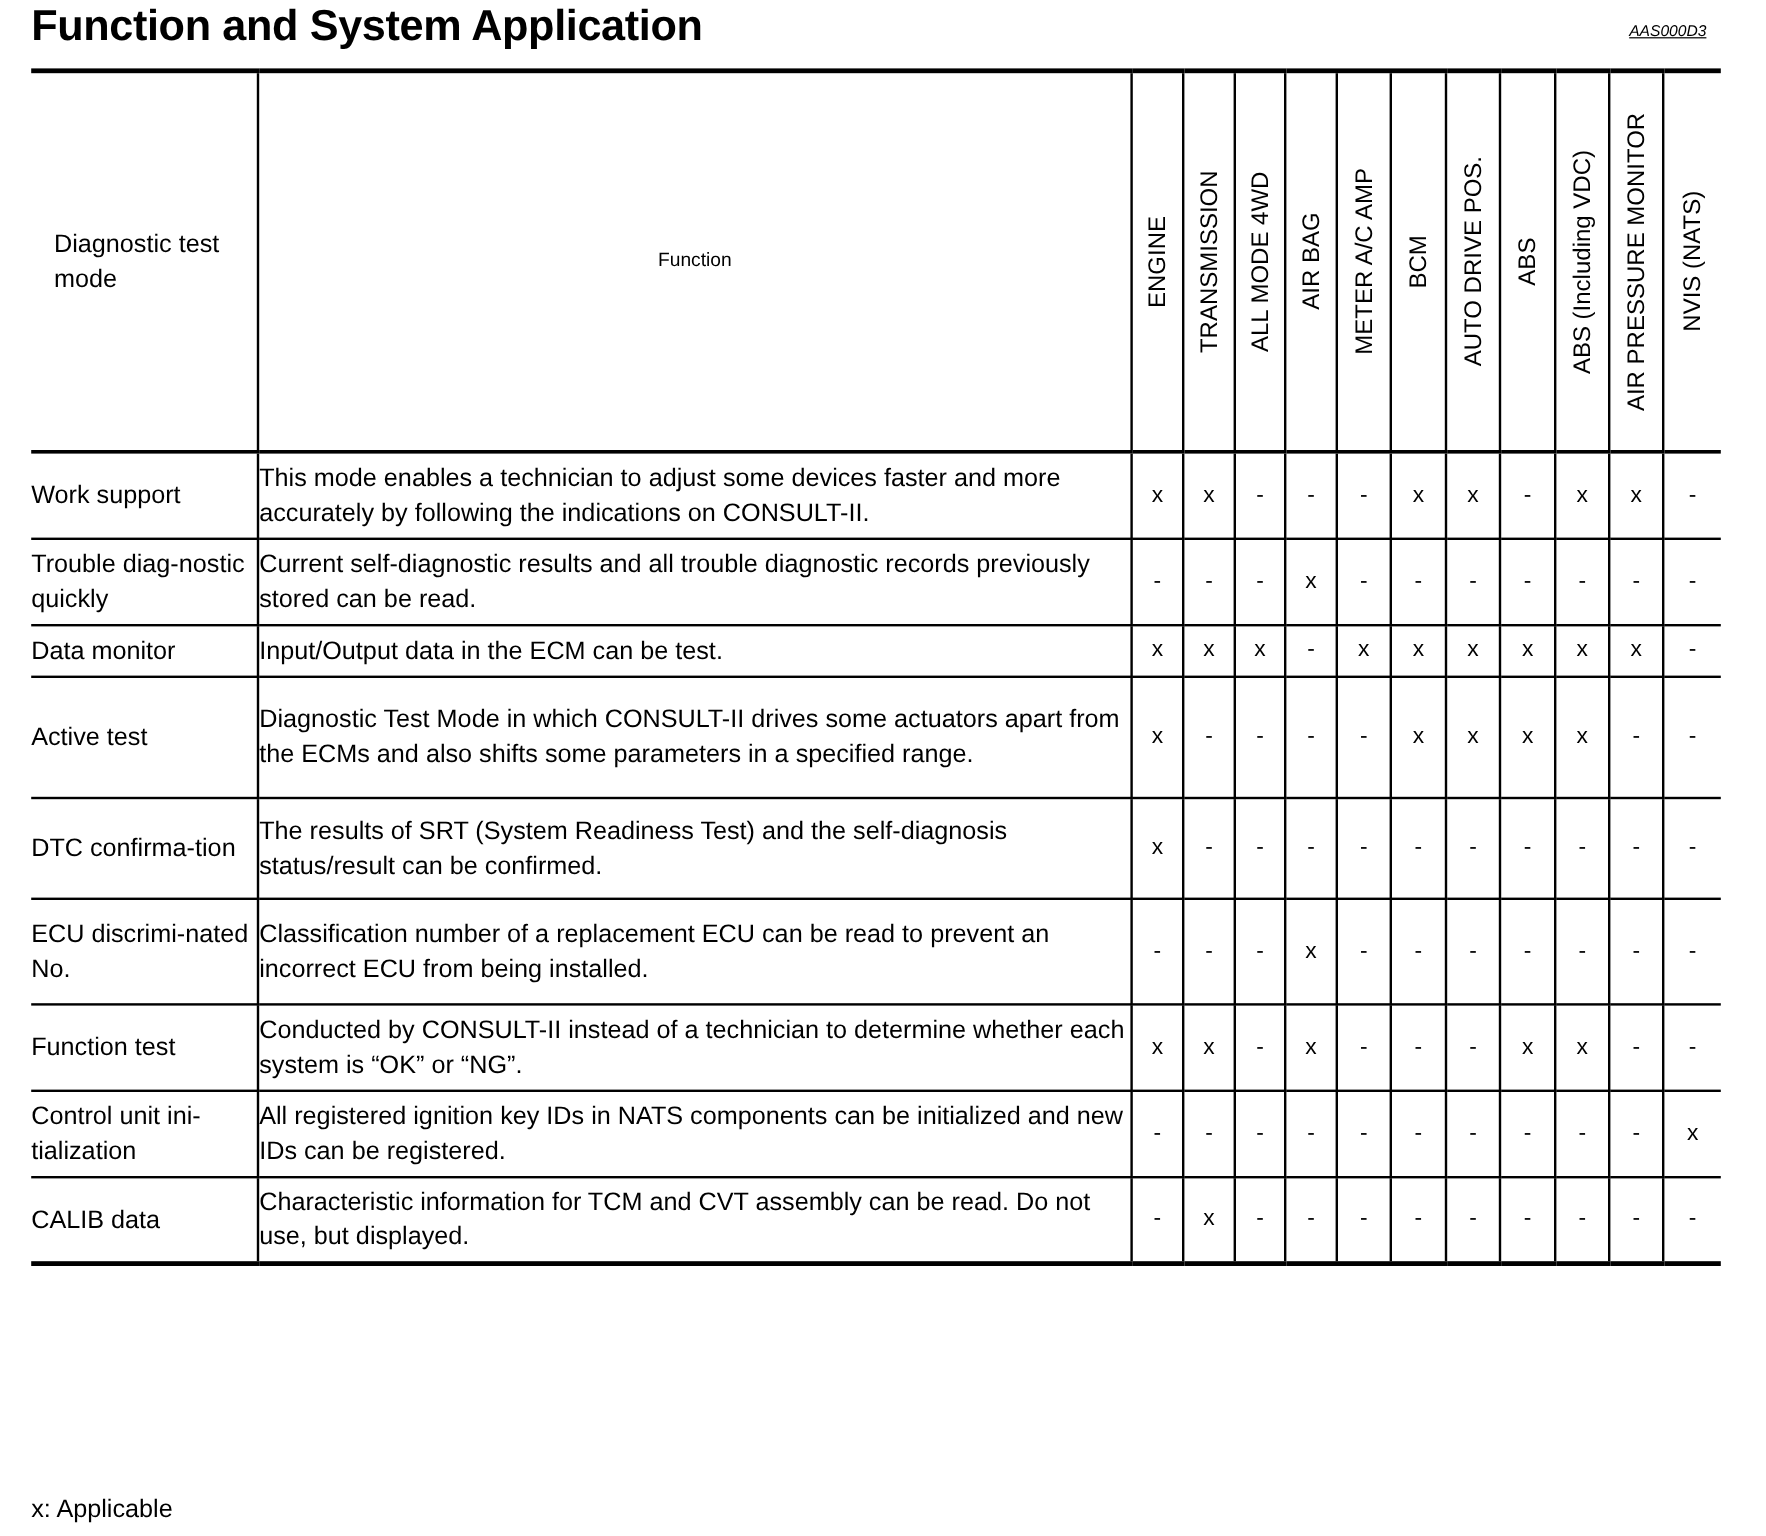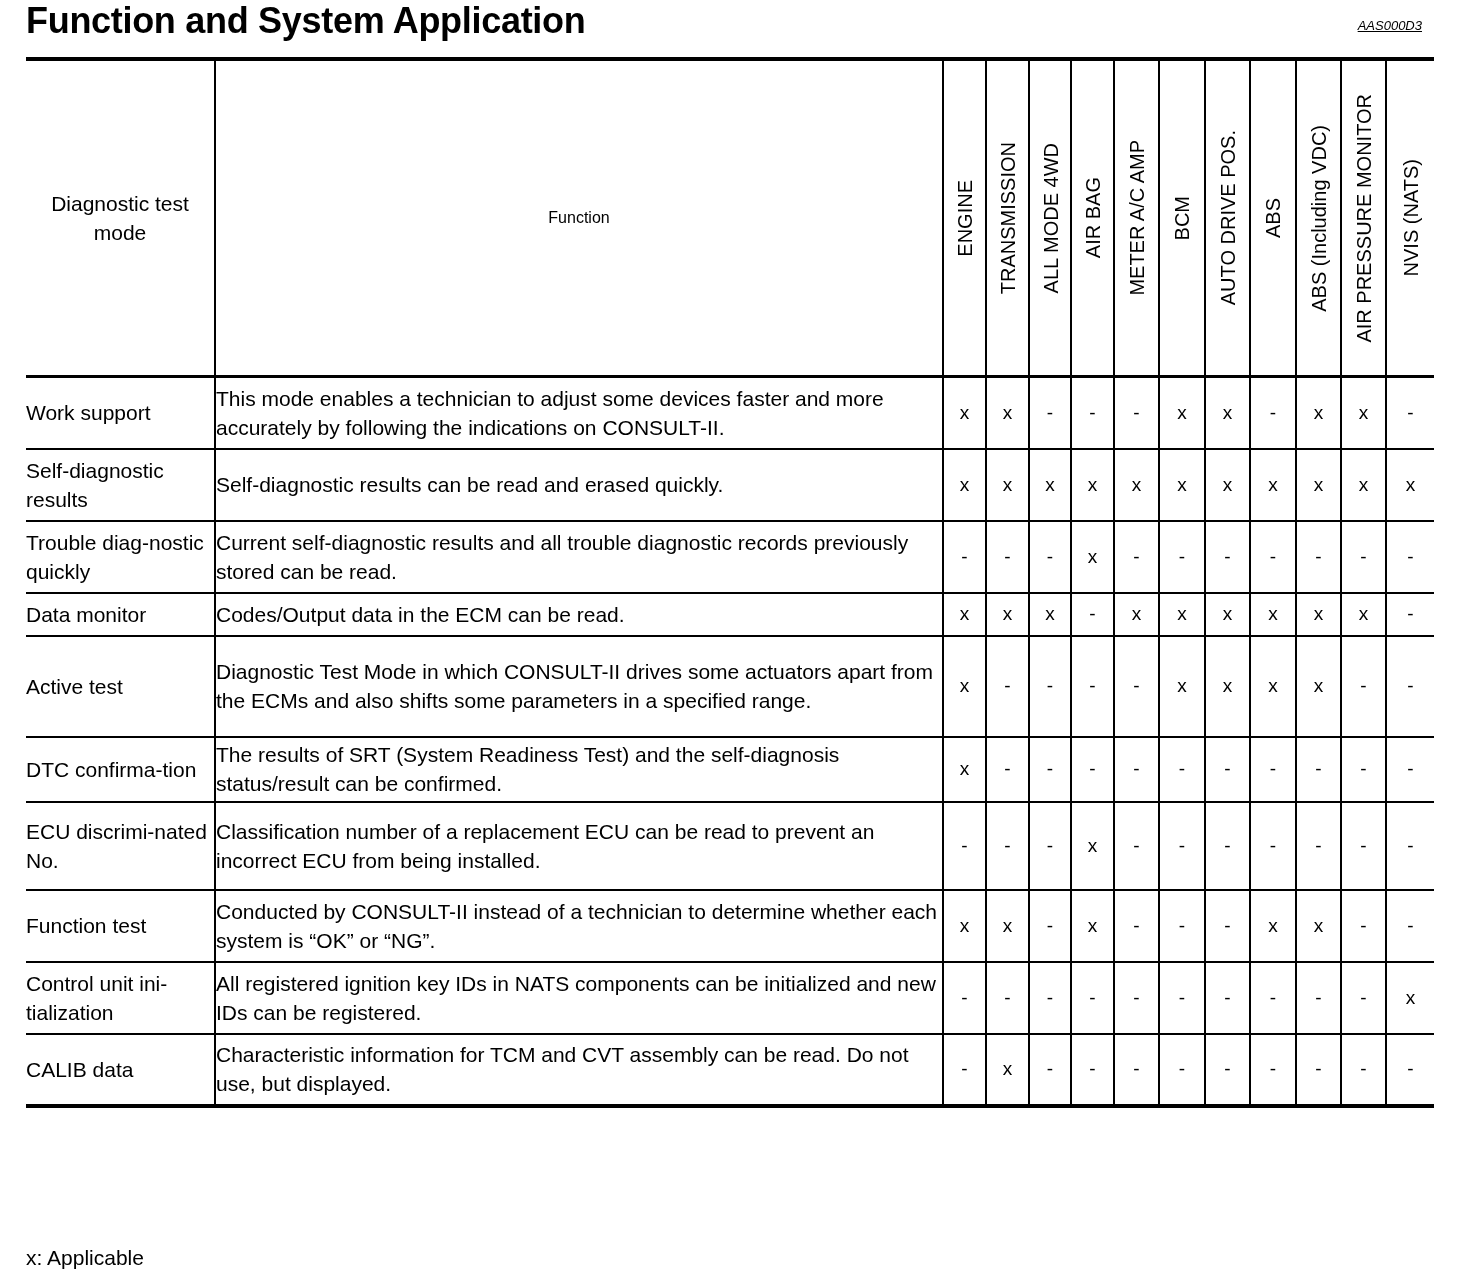--- a/index.html
+++ b/index.html
@@ -9,21 +9,21 @@
            letter-spacing: -0.3px; line-height: 42px; }
   .code { position: absolute; right: 50px; top: 18px; font-size: 13px; font-style: italic; text-decoration: underline; }
   table.grid { position: absolute; left: 26px; top: 57px; width: 1408px;
                border-collapse: collapse; table-layout: fixed; }
   table.grid th, table.grid td { border: 2px solid #000; padding: 0; }
   table.grid tr:first-child th { border-top: 4px solid #000; }
   table.grid thead tr th { border-bottom: 3px solid #000; }
   table.grid tbody tr:last-child td { border-bottom: 4px solid #000; }
   table.grid th:first-child, table.grid td:first-child { border-left: none; }
   table.grid th:last-child, table.grid td:last-child { border-right: none; }
-  .hdr-mode { font-weight: normal; font-size: 21px; text-align: center; line-height: 29px; }
+  .hdr-mode { font-weight: normal; font-size: 21px; text-align: left; line-height: 29px; }
   .hdr-func { font-weight: normal; font-size: 16px; text-align: center; }
   .hdr-sys { height: 314px; vertical-align: middle; position: relative; font-weight: normal; }
   .vtext { writing-mode: vertical-rl; transform: rotate(180deg); font-size: 20px;
            white-space: nowrap; margin: 0 auto; line-height: 42px; }
   td.mode { font-size: 21px; line-height: 29px; padding: 4px 8px 4px 15px; vertical-align: middle; }
   td.func { font-size: 21px; line-height: 29px; padding: 4px 6px 4px 15px; vertical-align: middle; }
   td.mark { text-align: center; vertical-align: middle; font-size: 19px; }
   .legend { position: absolute; left: 26px; top: 1246px; font-size: 21px; }
 </style>
 </head>
@@ -99,52 +99,37 @@
         <td class="mark">-</td>
         <td class="mark">-</td>
         <td class="mark">x</td>
         <td class="mark">x</td>
         <td class="mark">-</td>
         <td class="mark">x</td>
         <td class="mark">x</td>
         <td class="mark">-</td>
       </tr>
       <tr style="height: 72px;">
-        <td class="mode">Self-diagnostic results</td>
-        <td class="func">Self-diagnostic results can be read and erased quickly.</td>
-        <td class="mark">x</td>
-        <td class="mark">x</td>
-        <td class="mark">x</td>
-        <td class="mark">x</td>
-        <td class="mark">x</td>
-        <td class="mark">x</td>
-        <td class="mark">x</td>
-        <td class="mark">x</td>
-        <td class="mark">x</td>
-        <td class="mark">x</td>
-        <td class="mark">x</td>
-      </tr>
-      <tr style="height: 72px;">
         <td class="mode">Trouble diag-nostic quickly</td>
         <td class="func">Current self-diagnostic results and all trouble diagnostic records previously stored can be read.</td>
         <td class="mark">-</td>
         <td class="mark">-</td>
         <td class="mark">-</td>
         <td class="mark">x</td>
         <td class="mark">-</td>
         <td class="mark">-</td>
         <td class="mark">-</td>
         <td class="mark">-</td>
         <td class="mark">-</td>
         <td class="mark">-</td>
         <td class="mark">-</td>
       </tr>
       <tr style="height: 43px;">
         <td class="mode">Data monitor</td>
-        <td class="func">Codes/Output data in the ECM can be read.</td>
+        <td class="func">Input/Output data in the ECM can be test.</td>
         <td class="mark">x</td>
         <td class="mark">x</td>
         <td class="mark">x</td>
         <td class="mark">-</td>
         <td class="mark">x</td>
         <td class="mark">x</td>
         <td class="mark">x</td>
         <td class="mark">x</td>
         <td class="mark">x</td>
         <td class="mark">x</td>
@@ -158,21 +143,21 @@
         <td class="mark">-</td>
         <td class="mark">-</td>
         <td class="mark">-</td>
         <td class="mark">x</td>
         <td class="mark">x</td>
         <td class="mark">x</td>
         <td class="mark">x</td>
         <td class="mark">-</td>
         <td class="mark">-</td>
       </tr>
-      <tr style="height: 65px;">
+      <tr style="height: 84px;">
         <td class="mode">DTC confirma-tion</td>
         <td class="func">The results of SRT (System Readiness Test) and the self-diagnosis status/result can be confirmed.</td>
         <td class="mark">x</td>
         <td class="mark">-</td>
         <td class="mark">-</td>
         <td class="mark">-</td>
         <td class="mark">-</td>
         <td class="mark">-</td>
         <td class="mark">-</td>
         <td class="mark">-</td>

